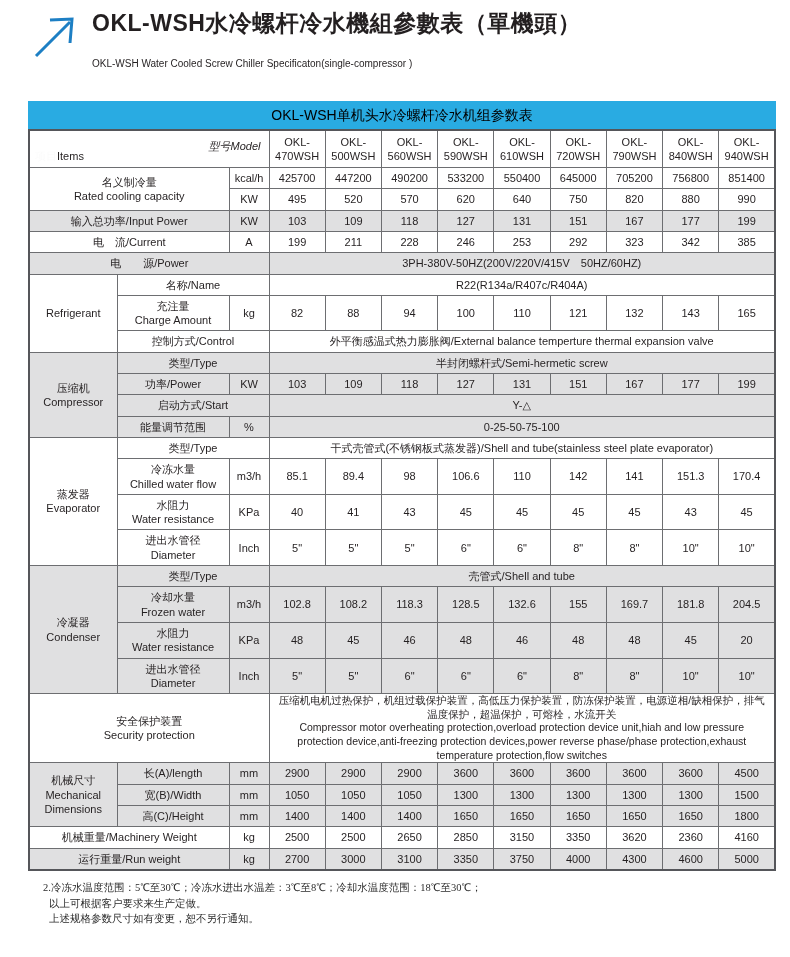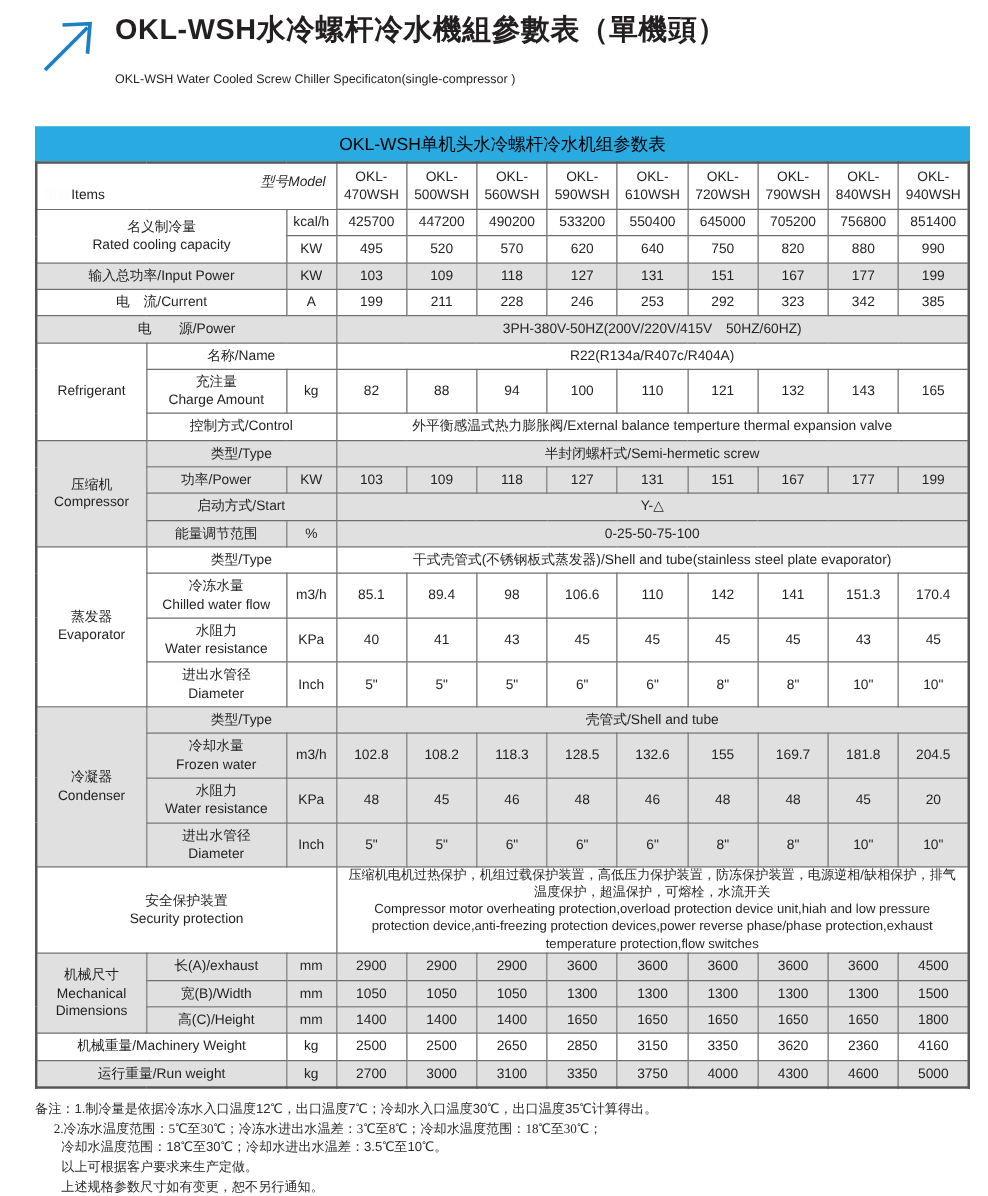--- a/index.html
+++ b/index.html
@@ -298,21 +298,21 @@
           <td>8"</td>
           <td>10"</td>
           <td>10"</td>
         </tr>
         <tr>
           <th colspan="3">安全保护装置<br>Security protection</th>
           <td colspan="9" class="cell-span left">压缩机电机过热保护，机组过载保护装置，高低压力保护装置，防冻保护装置，电源逆相/缺相保护，排气温度保护，超温保护，可熔栓，水流开关<br>Compressor motor overheating protection,overload protection device unit,hiah and low pressure protection device,anti-freezing protection devices,power reverse phase/phase protection,exhaust temperature protection,flow switches</td>
         </tr>
         <tr class="shade">
           <th rowspan="3">机械尺寸<br>Mechanical<br>Dimensions</th>
-          <th>长(A)/exhaust</th>
+          <th>长(A)/length</th>
           <td class="cell-unit">mm</td>
           <td>2900</td>
           <td>2900</td>
           <td>2900</td>
           <td>3600</td>
           <td>3600</td>
           <td>3600</td>
           <td>3600</td>
           <td>3600</td>
           <td>4500</td>
@@ -366,21 +366,19 @@
           <td>3750</td>
           <td>4000</td>
           <td>4300</td>
           <td>4600</td>
           <td>5000</td>
         </tr>
       </tbody>
   </table>
 
   <div class="notes">
-    <div>备注：1.制冷量是依据冷冻水入口温度12℃，出口温度7℃；冷却水入口温度30℃，出口温度35℃计算得出。</div>
     <div class="ind1">2.冷冻水温度范围：5℃至30℃；冷冻水进出水温差：3℃至8℃；冷却水温度范围：18℃至30℃；</div>
-    <div class="ind2">冷却水温度范围：18℃至30℃；冷却水进出水温差：3.5℃至10℃。</div>
     <div class="ind2">以上可根据客户要求来生产定做。</div>
     <div class="ind2">上述规格参数尺寸如有变更，恕不另行通知。</div>
 
   </div>
 
 </div>
 
 </body></html>

